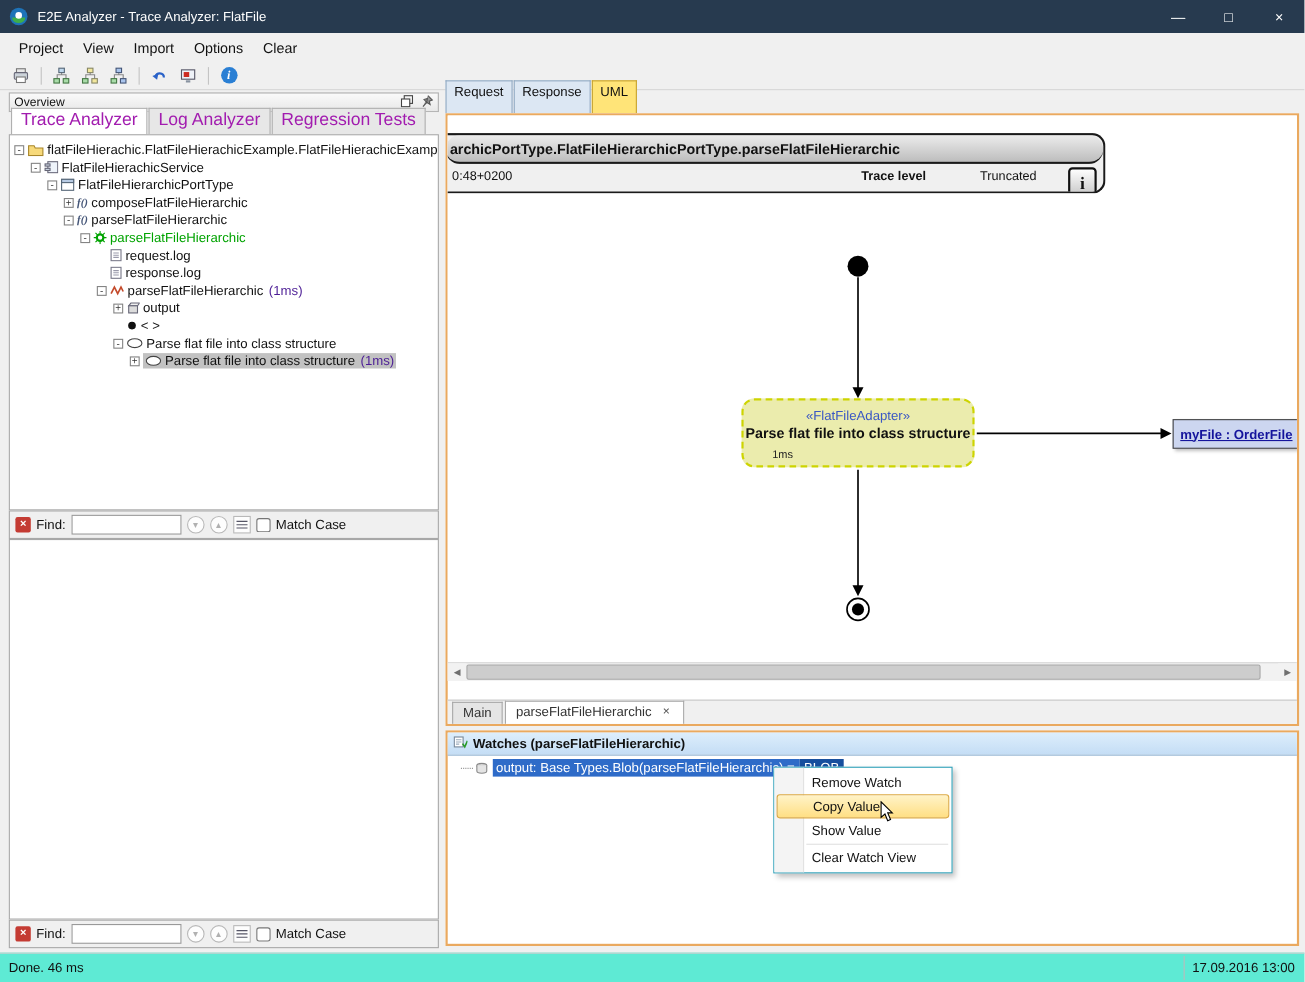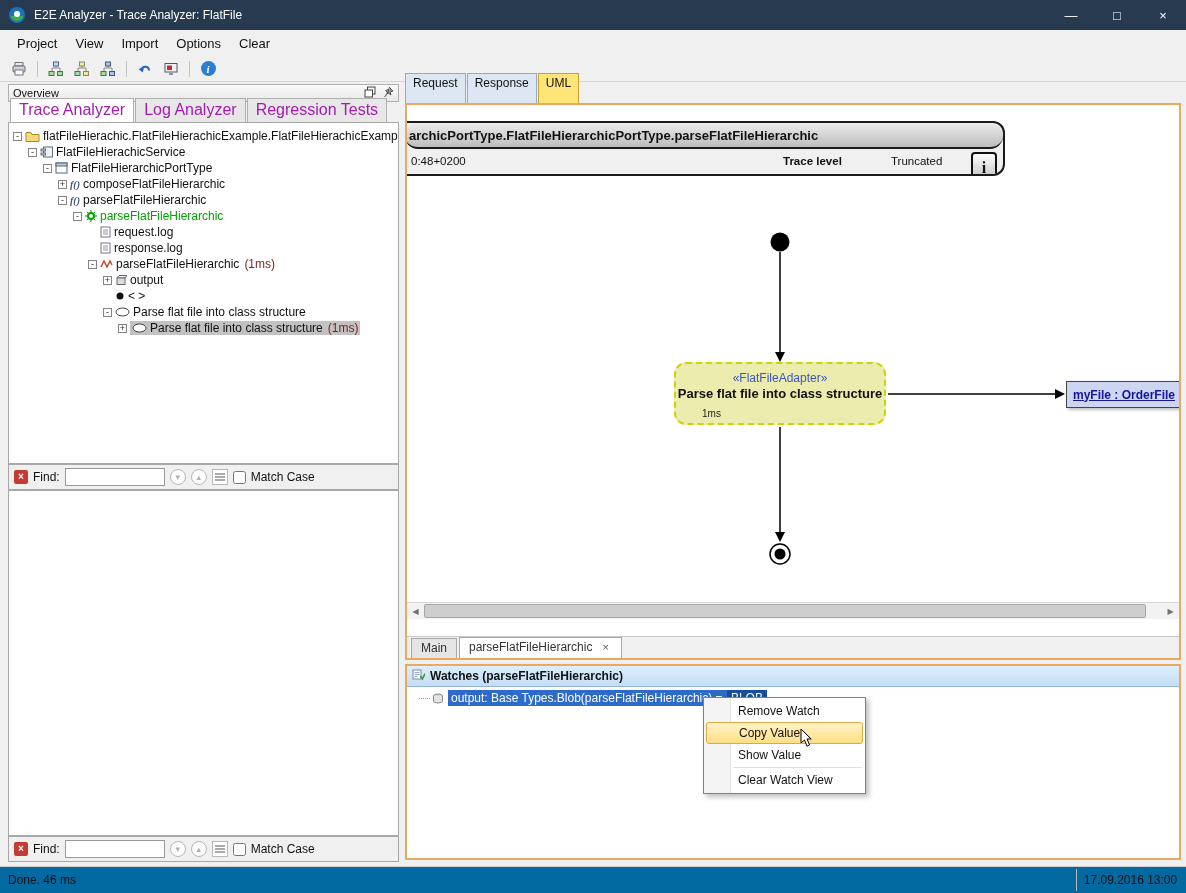--- a/index.html
+++ b/index.html
@@ -30,21 +30,21 @@
   .ov-tab.active { background:#fff; position:relative; top:1px; padding-bottom:4px; }
   .tree-panel { position:absolute; left:0; top:38px; width:391px; height:342px; background:#fff; border:1px solid #a8a8a8; overflow:hidden; padding-top:5px; }
   .trow { height:16px; display:flex; align-items:center; gap:3px; font-size:12px; white-space:nowrap; }
   .exp { width:9px; height:9px; border:1px solid #848484; background:#fff; font:9px/7px "Liberation Sans",sans-serif; text-align:center; color:#333; flex:none; }
   .exp.hide { visibility:hidden; }
   .ticon { flex:none; display:inline-flex; align-items:center; }
   .ficn { font:italic bold 10px "Liberation Serif", serif; color:#445577; }
   .rowsel { display:inline-flex; align-items:center; gap:3px; padding:0 2px; }
   .trow.selected .rowsel { background:#c2c2c2; }
   .trow.green .tlabel { color:#00a300; }
-  .tsuffix { color:#7f1d1d; margin-left:2px; }
+  .tsuffix { color:#4c1d95; margin-left:2px; }
 
   .findbar { position:absolute; left:0; width:391px; height:26px; background:#f0f0f0; border:1px solid #a8a8a8; display:flex; align-items:center; gap:5px; padding:0 5px; }
   .find1 { top:380px; } .find2 { top:752px; }
   .find-close { width:14px; height:14px; background:#c43b33; color:#fff; border-radius:2px; font:bold 10px/14px "Liberation Sans",sans-serif; text-align:center; }
   .find-label { font-size:12px; }
   .find-input { width:100px; height:18px; border:1px solid #999; font-size:12px; padding:0 3px; background:#fff; }
   .find-round { width:16px; height:16px; border:1px solid #b8b8b8; border-radius:50%; color:#b0b0b0; font-size:9px; display:flex; align-items:center; justify-content:center; background:#fdfdfd; }
   .find-list { width:16px; height:16px; border:1px solid #b8b8b8; background:#fdfdfd; display:flex; align-items:center; justify-content:center; }
   .find-cb { width:13px; height:13px; }
   .mid-panel { position:absolute; left:0; top:406px; width:391px; height:346px; background:#fff; border:1px solid #a8a8a8; }
@@ -95,21 +95,21 @@
   
   .ctxmenu { position:absolute; left:703px; top:697px; width:163px; background:#fff; border:1px solid #2da0b8; box-shadow:3px 3px 5px rgba(0,0,0,0.25); padding:2px 0; z-index:50; }
   .ctxmenu::before { content:""; position:absolute; left:0; top:0; bottom:0; width:26px; background:#f4f4f4; border-right:1px solid #e2e2e2; }
   .ctx-item { position:relative; height:22px; display:flex; align-items:center; padding-left:34px; font-size:12px; }
   .ctx-item.hovered { margin:0 2px; padding-left:32px; background:linear-gradient(#fff3c8,#ffdf84); border:1px solid #dca943; border-radius:3px; }
   .ctx-sep { position:relative; height:1px; background:#e0e0e0; margin:1px 3px 1px 29px; }
 
   .cursor { position:absolute; left:800px; top:728px; z-index:60; }
 
   
-  .statusbar { position:absolute; left:0; top:866px; width:1186px; height:27px; background:#0369a1; border-top:1px solid #cfcfcf; font-size:12px; }
+  .statusbar { position:absolute; left:0; top:866px; width:1186px; height:27px; background:#5eead4; border-top:1px solid #cfcfcf; font-size:12px; }
   .sb-left { position:absolute; left:8px; top:0; bottom:0; display:flex; align-items:center; }
   .sb-right { position:absolute; left:1076px; right:2px; top:2px; bottom:2px; border-left:1px solid #bbb; display:flex; align-items:center; justify-content:center; }
 </style>
 </head>
 <body>
 
 <div class="titlebar">
   <span class="app-icon">
     <svg width="18" height="18">
         <circle cx="9" cy="9" r="8" fill="#1e73b8"></circle>

